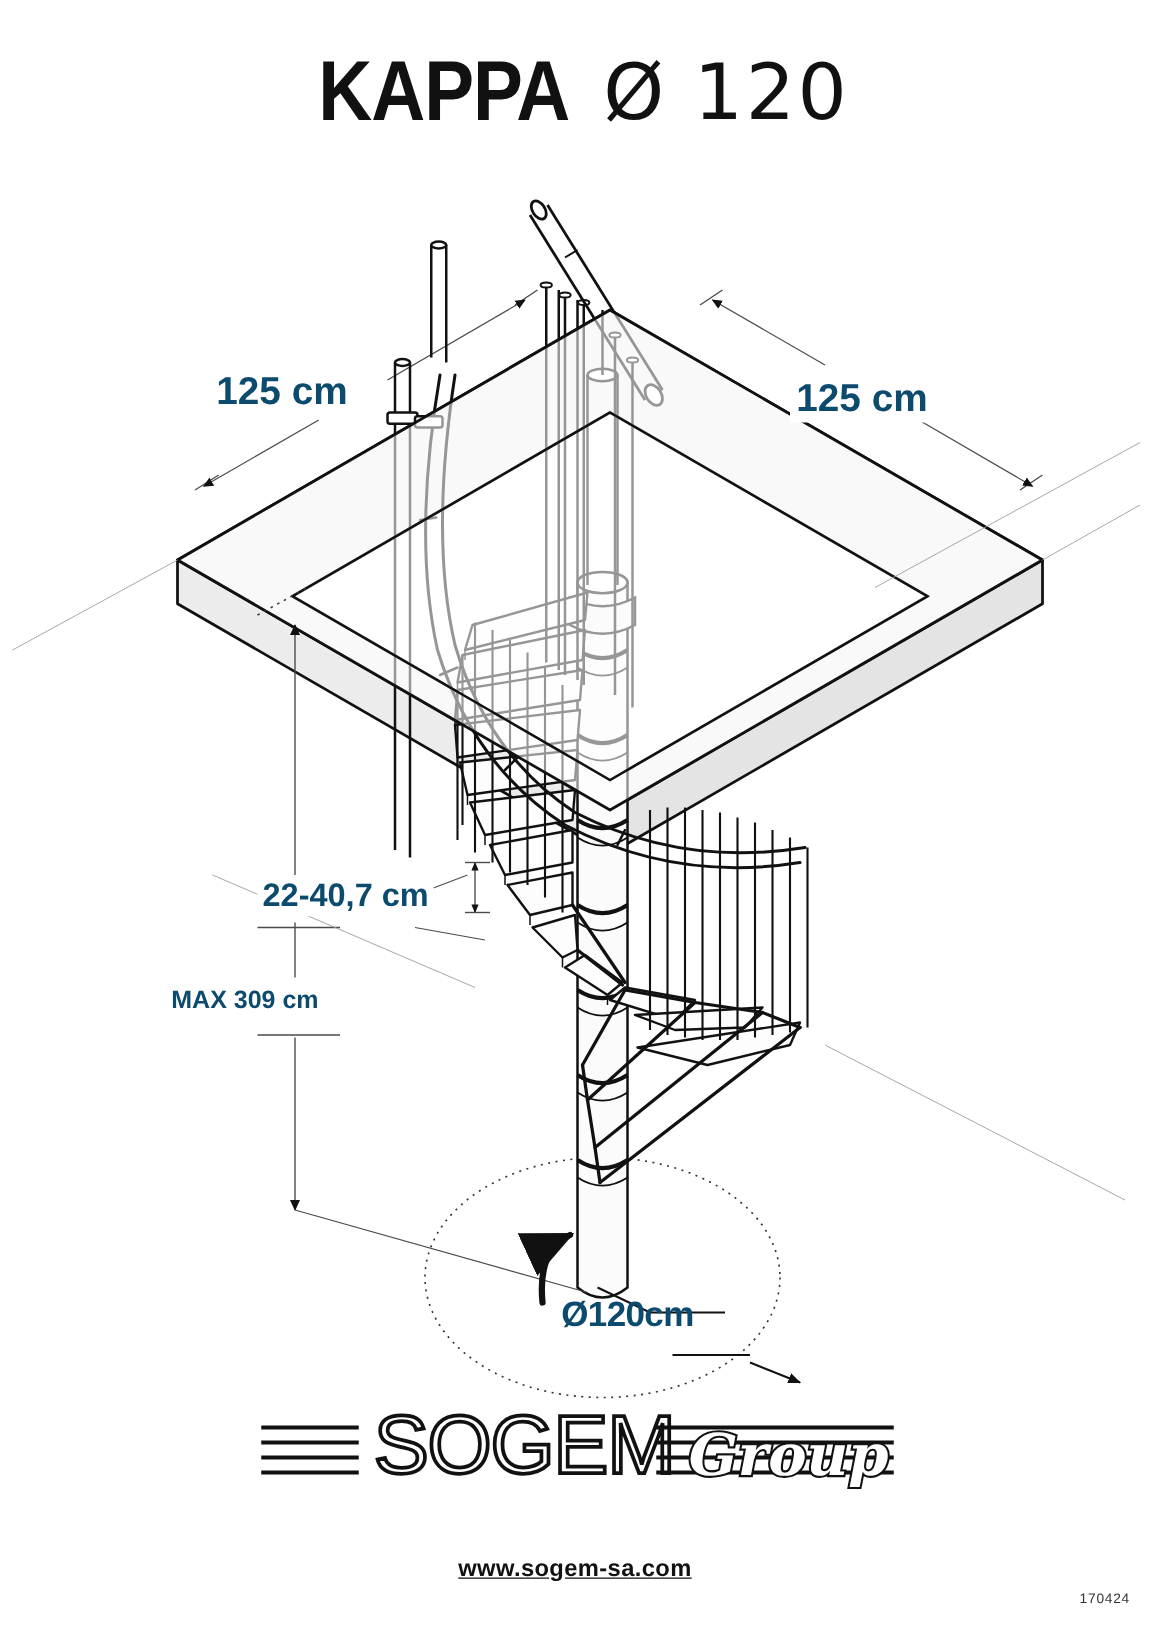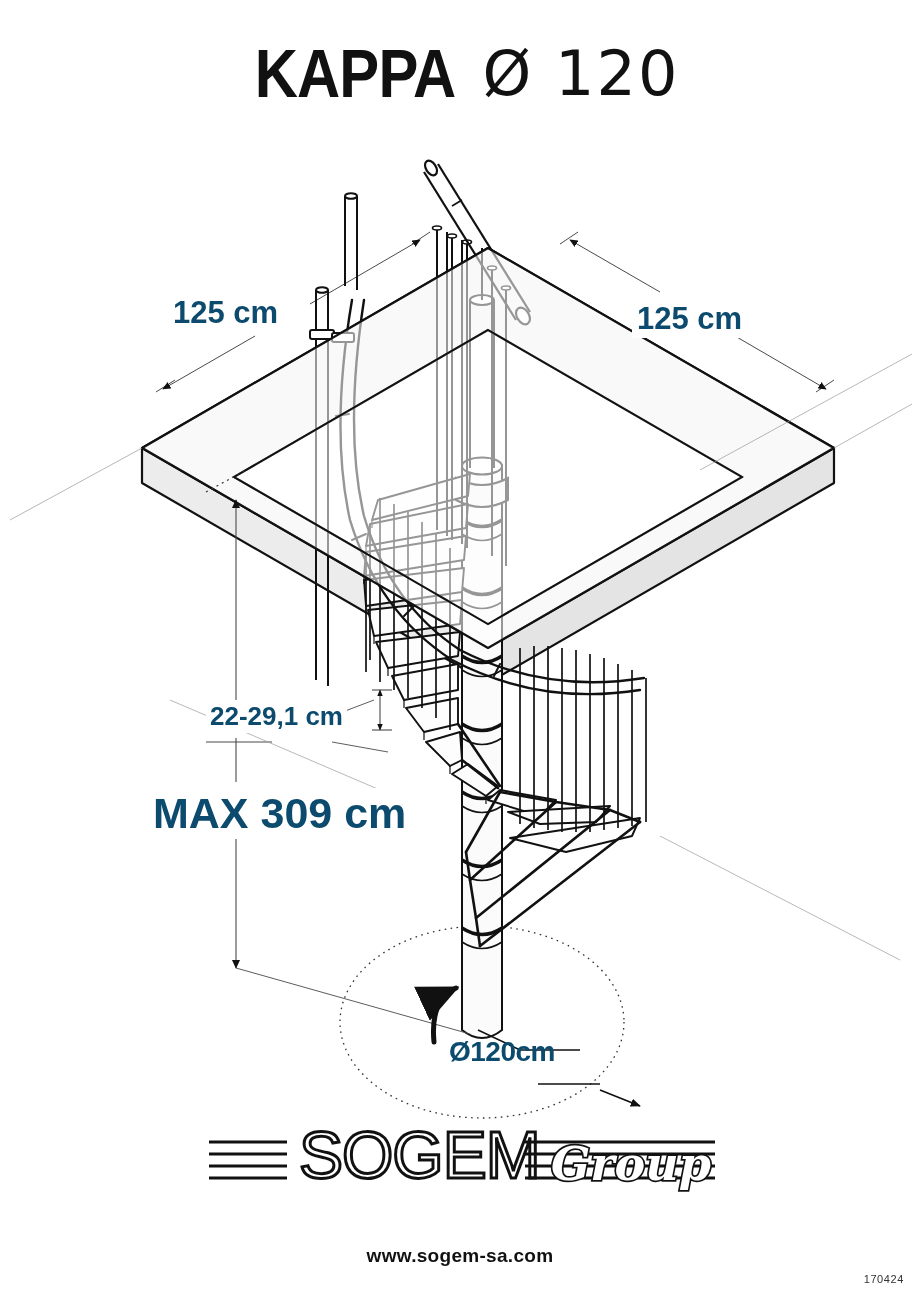--- a/index.html
+++ b/index.html
@@ -72,23 +72,23 @@
     padding: 1px 5px;
   }
   .dim-riser {
     left: 206px;
     top: 700px;
     font-size: 26px;
     font-weight: bold;
     padding: 1px 4px;
   }
   .dim-max {
-    left: 148px;
+    left: 132px;
     top: 788px;
-    font-size: 43px;
+    font-size: 20px;
     font-weight: bold;
     padding: 1px 5px;
   }
   .dim-diam {
     left: 446px;
     top: 1036px;
     font-size: 28px;
     font-weight: bold;
     letter-spacing: -0.5px;
     padding: 0 3px;
@@ -105,20 +105,21 @@
     position: absolute;
     left: 0;
     top: 1245px;
     width: 920px;
     text-align: center;
     font-family: "Liberation Sans", sans-serif;
     font-size: 19px;
     font-weight: bold;
     color: #111111;
     letter-spacing: 0.3px;
+    text-decoration: underline;
   }
   .ref-code {
     position: absolute;
     right: 16px;
     bottom: 16px;
     font-family: "Liberation Sans", sans-serif;
     font-size: 11px;
     color: #333333;
     letter-spacing: 0.6px;
     margin-top: 17px;
@@ -363,21 +364,21 @@
     <line x1="142" y1="448" x2="10" y2="520"></line>
     <line x1="834" y1="448" x2="912" y2="404"></line>
     <line x1="380" y1="790" x2="170" y2="700"></line>
     <line x1="660" y1="836" x2="900" y2="960"></line>
     <line x1="700" y1="470" x2="912" y2="354"></line>
   </g>
 </svg>
 
 <div class="dim-label dim-125-left">125 cm</div>
 <div class="dim-label dim-125-right">125 cm</div>
-<div class="dim-label dim-riser">22-29,1 cm</div>
+<div class="dim-label dim-riser">22-40,7 cm</div>
 <div class="dim-label dim-max">MAX 309 cm</div>
 <div class="dim-label dim-diam">Ø120cm</div>
 
 <div class="logo-wrap">
   <svg viewBox="0 0 510 98" width="510" height="98">
 
     <g stroke="#111111" stroke-width="3.2">
       <line x1="2" y1="26" x2="80" y2="26"></line>
       <line x1="2" y1="38" x2="80" y2="38"></line>
       <line x1="2" y1="50" x2="80" y2="50"></line>

